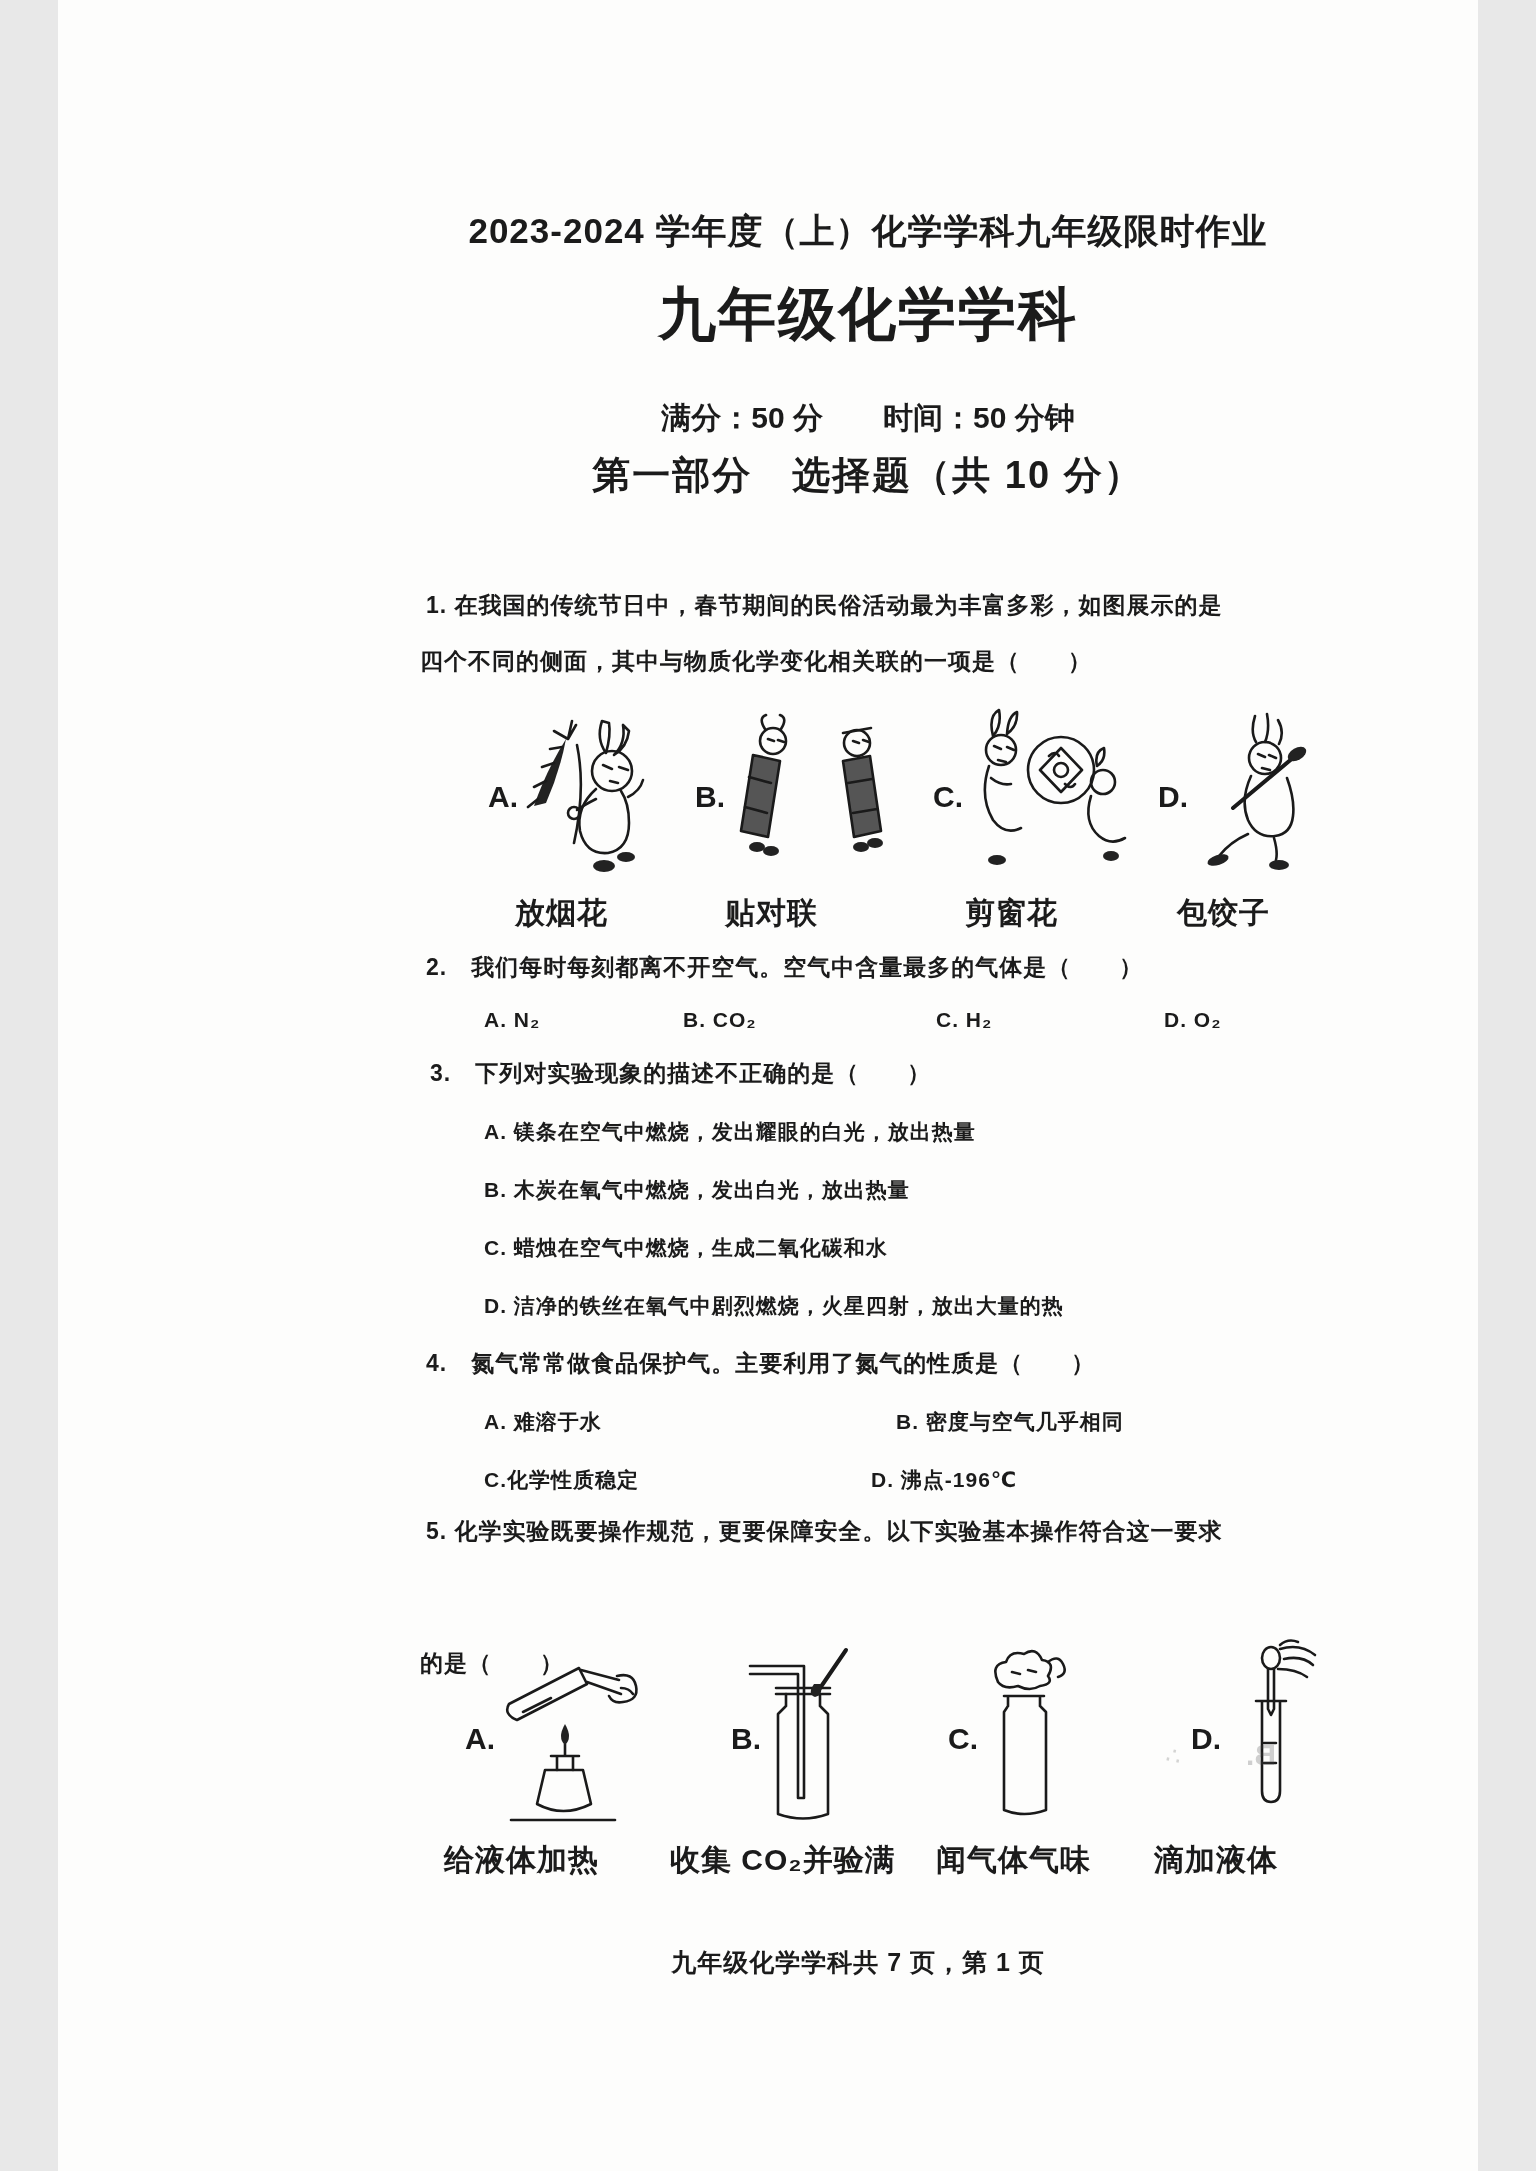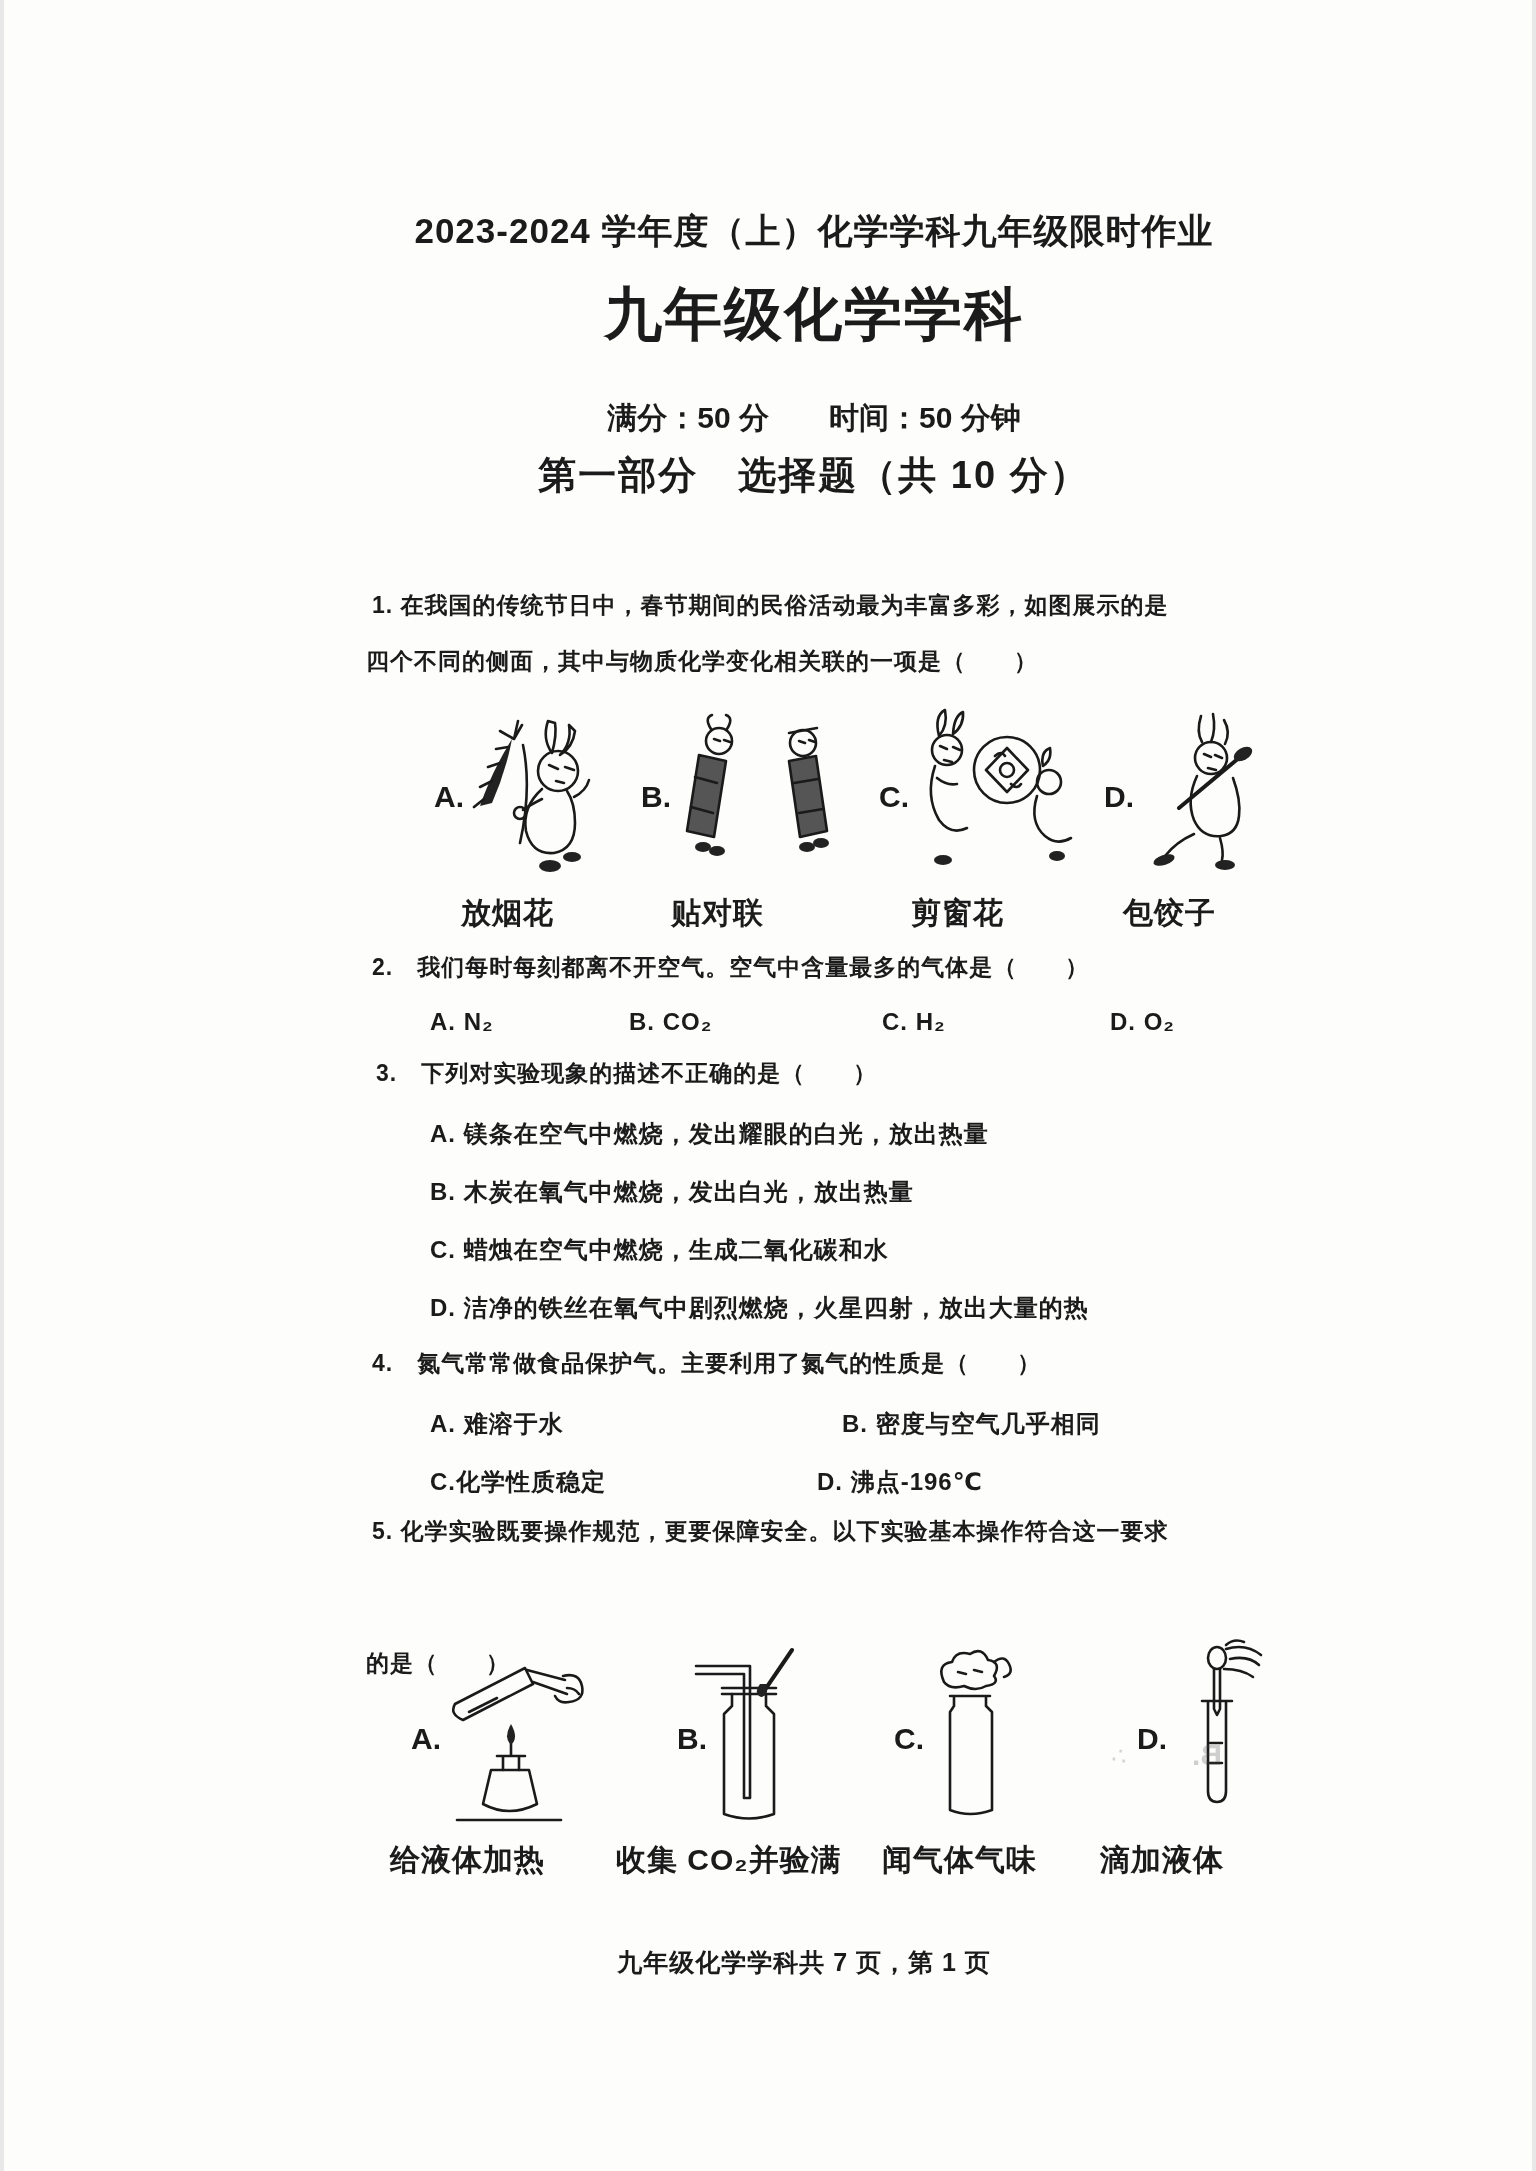--- a/index.html
+++ b/index.html
@@ -1,29 +1,29 @@
 <!DOCTYPE html>
 <html><head>
 <meta charset="utf-8">
 <style>
   html,body{margin:0;padding:0;background:#e8e8e8;}
   .page{
-    position:relative; width:1528px; height:2171px; margin:0 auto;
+    position:relative; width:1420px; height:2171px; margin:0 auto;
     background:#fdfdfc; overflow:hidden; color:#1b1b1b;
     font-family:"Liberation Sans","DejaVu Sans",sans-serif;
   }
   .abs{position:absolute; white-space:nowrap;}
   .ctr{left:90px; width:1440px; text-align:center;}
   .kicker{top:208px; font-size:35px; font-weight:700; letter-spacing:1px;}
   .main-title{top:276px; font-size:58px; font-weight:700; letter-spacing:2px;}
   .meta{top:398px; font-size:30px; font-weight:700;}
   .section-heading{top:450px; font-size:38px; font-weight:700; letter-spacing:2px;}
   .section-note{left:376px; top:534px; font-size:29px; font-weight:600;}
   .qtext{font-size:23px; font-weight:600; letter-spacing:1px;}
-  .opt{font-size:24px; font-weight:600; letter-spacing:1px;}
+  .opt{font-size:21px; font-weight:600; letter-spacing:1px;}
   .fig-letter{font-size:30px; font-weight:600;}
   .fig-caption{font-size:30px; font-weight:700; text-align:left; letter-spacing:1px;}
   .footer{top:1946px; left:200px; width:1200px; text-align:center; font-size:25px; font-weight:600; letter-spacing:1px;}
   svg{position:absolute; overflow:visible;}
   svg *{stroke:#1a1a1a; stroke-width:2.6; fill:none; stroke-linecap:round; stroke-linejoin:round;}
   svg .fill{fill:#222; stroke:none;}
   svg .shade{fill:#555; stroke:#1a1a1a;}
   svg .thick{stroke-width:4;}
   .bleed{left:1188px; top:1738px; font-size:30px; font-weight:600; color:rgba(70,70,70,.25); transform:scaleX(-1);}
   .smudge{left:1108px; top:1742px; font-size:24px; color:rgba(70,70,70,.22); transform:rotate(12deg);}

